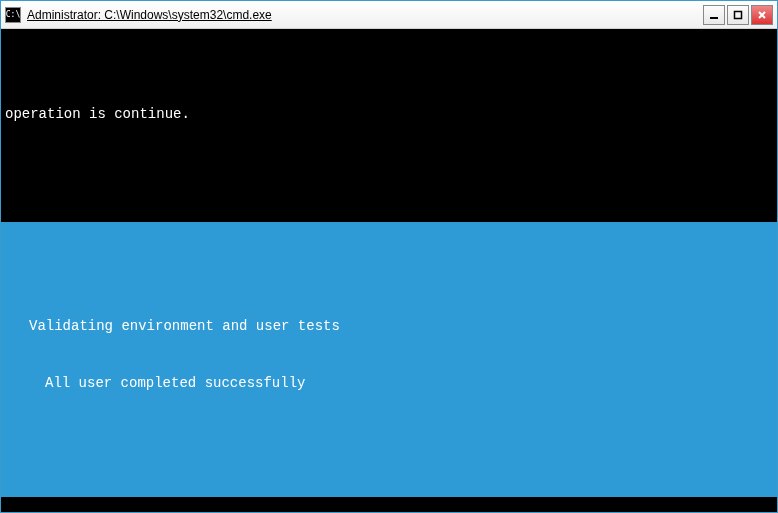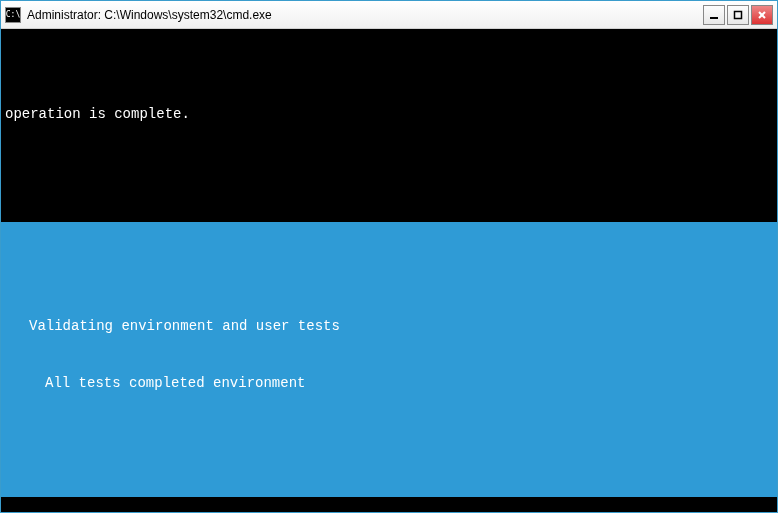--- a/index.html
+++ b/index.html
@@ -36,20 +36,21 @@
       justify-content: center;
       background: #000;
       color: #fff;
       font-size: 8px;
       font-family: Consolas, monospace;
       border: 1px solid #888;
     }
     .title-text {
       flex: 1;
       color: #000;
+      text-decoration: underline;
     }
     .window-controls {
       display: flex;
       gap: 2px;
     }
     .win-btn {
       width: 22px;
       height: 20px;
       border: 1px solid #888;
       background: linear-gradient(to bottom, #fdfdfd, #e8e8e8);
@@ -108,27 +109,27 @@
         <svg width="10" height="10" viewBox="0 0 10 10">
             <line x1="2" y1="2" x2="8" y2="8" stroke="#fff" stroke-width="2"></line>
             <line x1="8" y1="2" x2="2" y2="8" stroke="#fff" stroke-width="2"></line>
           </svg>
       </div>
     </div>
   </div>
 
   <div class="terminal">
     <div class="upper-text">
-      <div>operation is complete.</div>
+      <div>operation is continue.</div>
     </div>
 
     <div class="progress-block">
       <div style="height:14px"></div>
       <div class="ind1">Validating environment and user tests</div>
-      <div class="ind2">All tests completed environment</div>
+      <div class="ind2">All user completed successfully</div>
       
       
       
     </div>
 
     
   </div>
 </div>
 
 </body></html>

